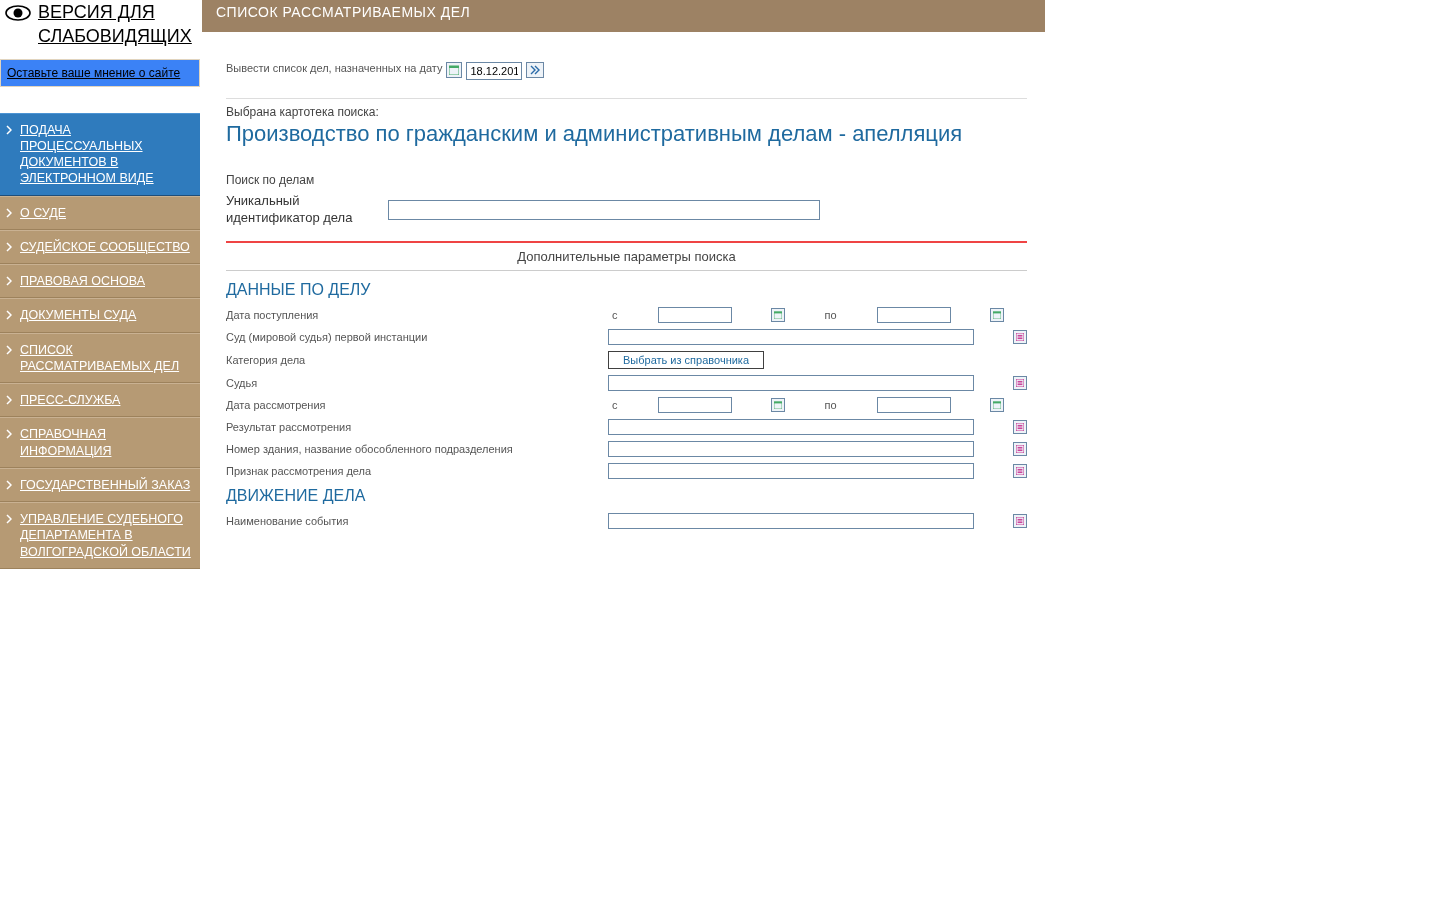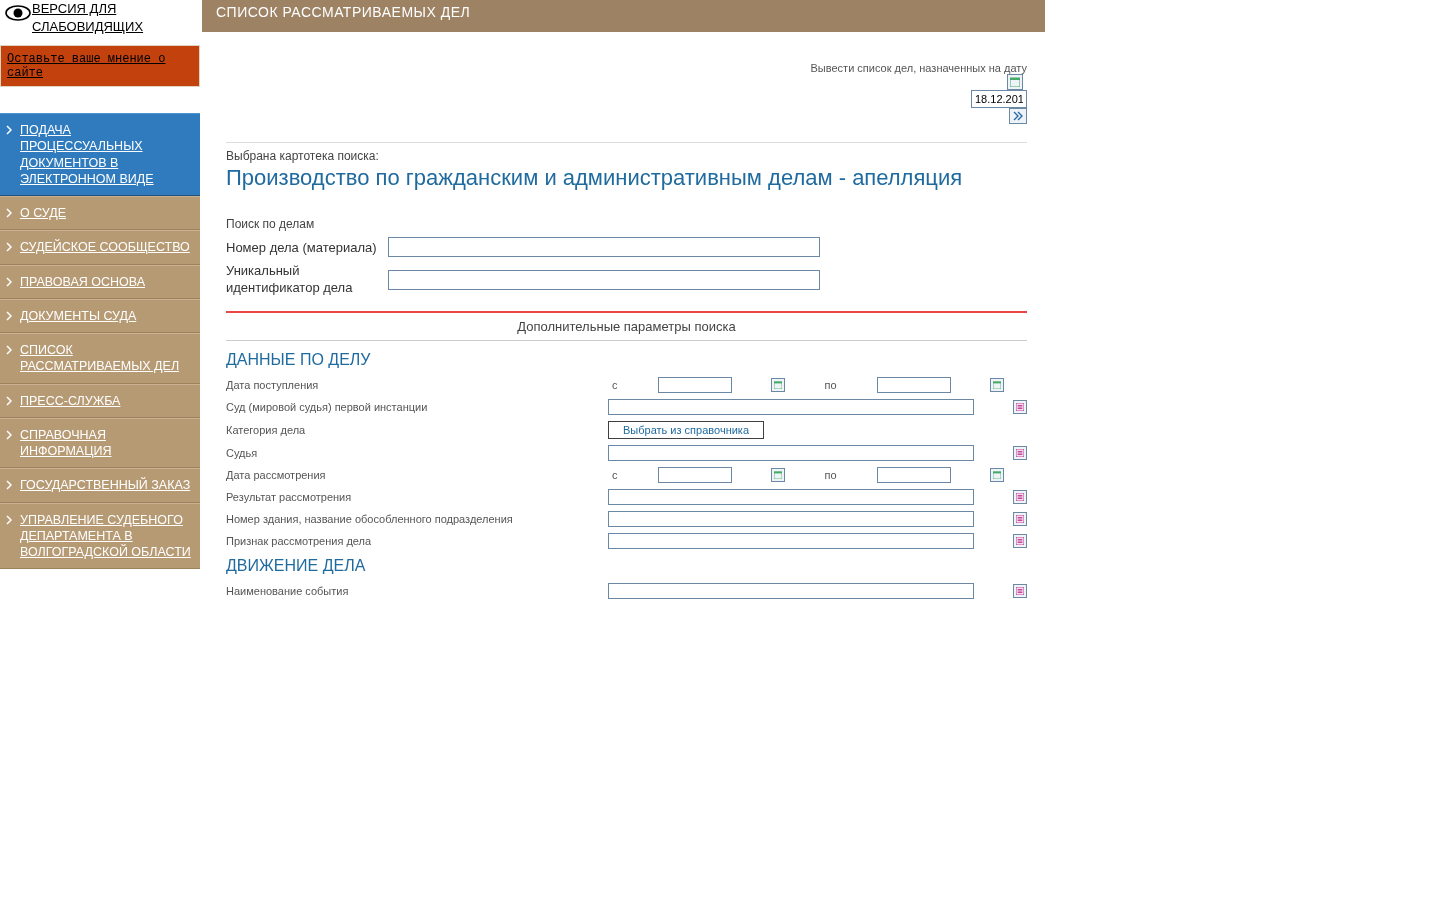--- a/index.html
+++ b/index.html
@@ -16,28 +16,28 @@
   .access-block {
     background: #fff;
     display: flex;
     align-items: flex-start;
     padding: 0 4px 10px 4px;
   }
   .eye-icon { width: 28px; height: 18px; flex: 0 0 28px; margin-top: 4px; }
   .access-link {
     color: #000;
     text-decoration: underline;
-    font-size: 13px;
+    font-size: 18px;
+    margin-left: 6px;
     line-height: 1.35;
   }
   .feedback-bar {
-    background: #c2410c;
+    background: #3b82f6;
     border: 1px solid #e1d4be;
     padding: 6px 6px;
-    font-family: Liberation Mono, monospace;
   }
   .feedback-link {
     color: #000;
     text-decoration: underline;
     font-size: 12px;
   }
   .nav { margin-top: 26px; }
   .nav-item {
     display: flex;
     align-items: flex-start;
@@ -61,23 +61,23 @@
   .main-wrap { flex: 0 0 800px; margin-left: 2px; }
   .page-title-bar {
     background: #9d8264;
     color: #fff;
     font-size: 14px;
     padding: 4px 14px 12px 14px;
     letter-spacing: 0.5px;
   }
   .content { background: #fff; padding: 0 18px 0 24px; }
   .date-line {
-    display:flex; align-items:flex-end;
+    display:flex; align-items:flex-start;
     padding: 30px 0 4px 0;
-    font-size: 11px; color:#555;flex-direction:column;
+    font-size: 11px; color:#555;
   }
   .cal-btn {
     width: 16px; height: 16px;
     border: 1px solid #6b88a5;
     background: #eef3f8;
     display:inline-flex; align-items:center; justify-content:center;
     margin: 0 4px;
     cursor:pointer;
   }
   .date-input {
@@ -280,24 +280,20 @@
         </span>
       </div>
 
       <div class="divider-line"></div>
       <div class="carto-label">Выбрана картотека поиска:</div>
       <div class="carto-title">Производство по гражданским и административным делам - апелляция</div>
 
       <div class="search-legend">Поиск по делам</div>
 
       <div class="form-row">
-        <div class="lbl">Номер дела (материала)</div>
-        <input class="big-input" style="">
-      </div>
-      <div class="form-row">
         <div class="lbl2">Уникальный идентификатор дела</div>
         <input class="big-input" style="">
       </div>
 
       <div class="add-params">Дополнительные параметры поиска</div>
 
       <div class="section-h">ДАННЫЕ ПО ДЕЛУ</div>
 
       <div class="drow">
         <div class="dlbl">Дата поступления</div>

